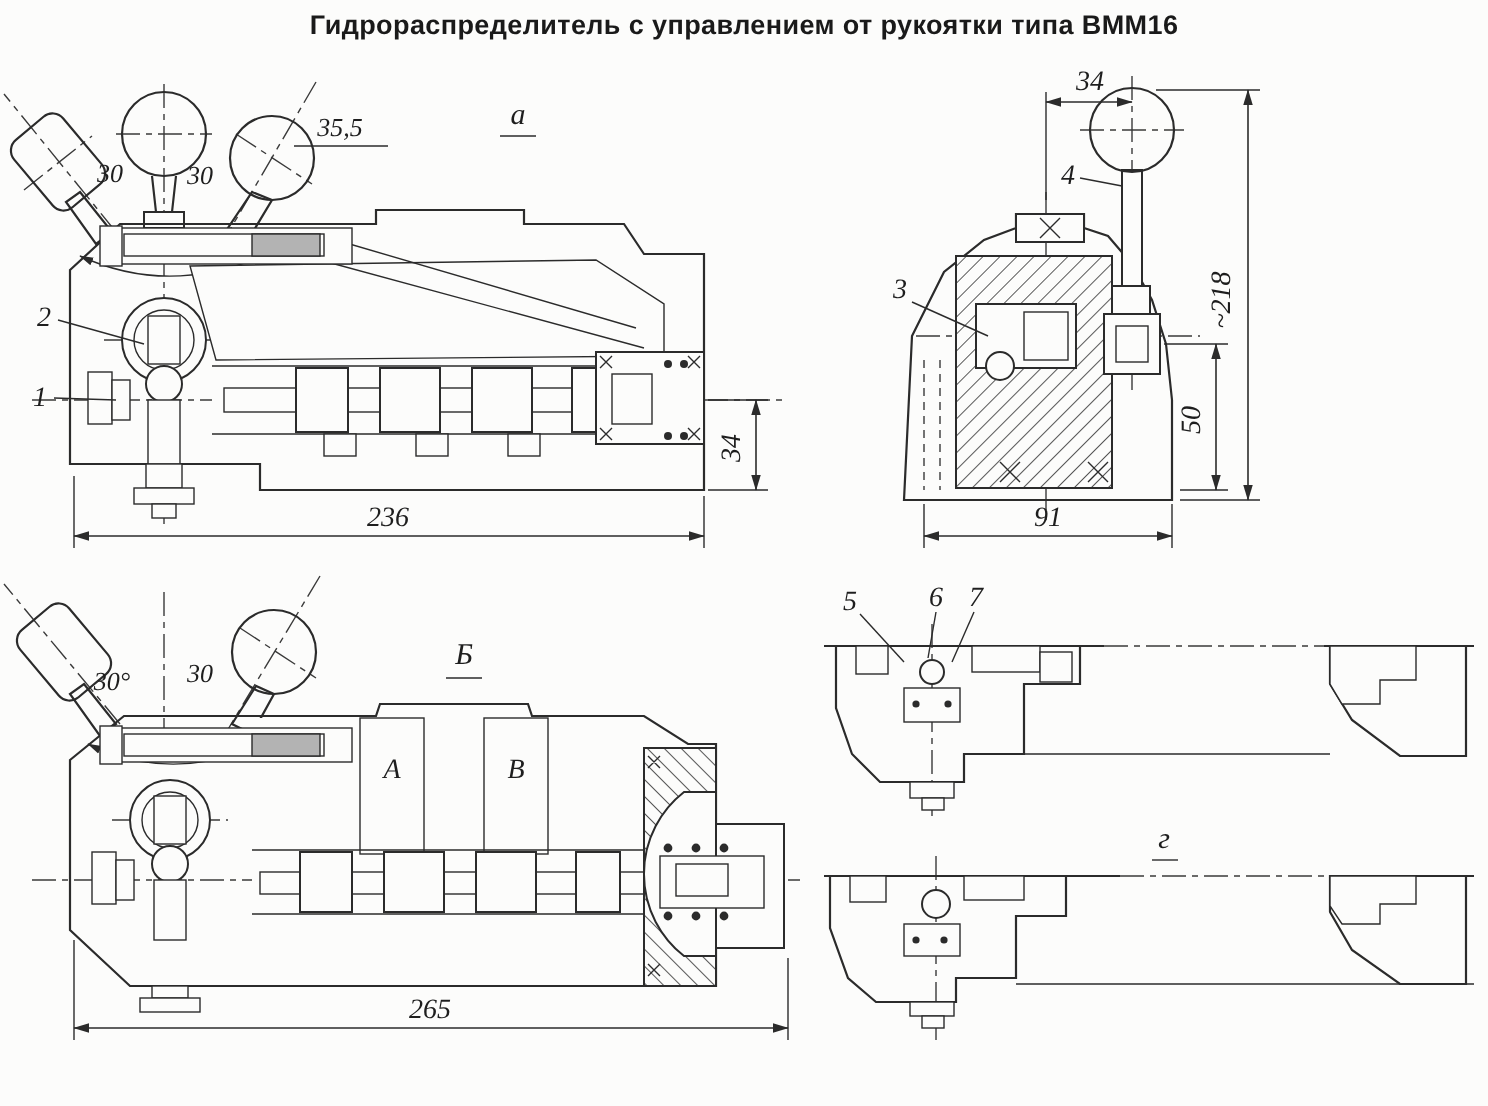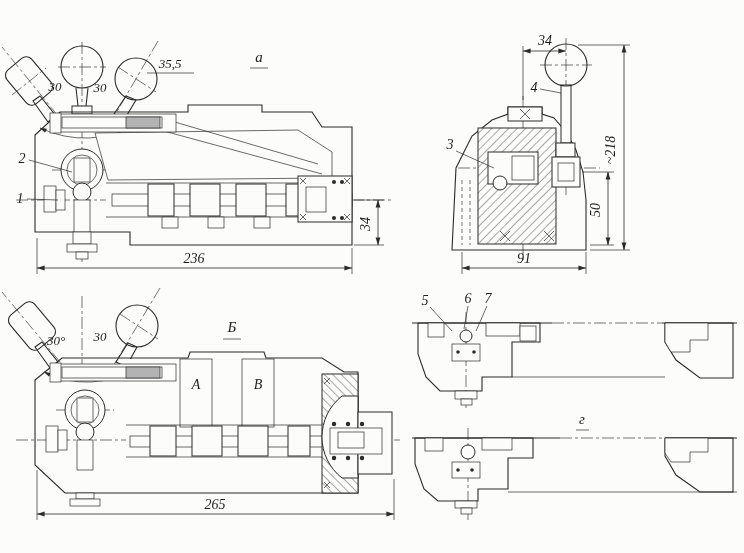--- a/index.html
+++ b/index.html
@@ -19,20 +19,21 @@
   .gray{fill:#b3b3b3;stroke:#2b2b2b;stroke-width:0.7;}
   .dot{fill:#2b2b2b;stroke:none;}
   text.t{font:italic 13px "Liberation Serif",serif;fill:#1e1e1e;}
   text.tl{font:italic 15px "Liberation Serif",serif;fill:#1e1e1e;}
   text.tp{font:italic 14px "Liberation Serif",serif;fill:#1e1e1e;}
 </style>
 </head>
 <body>
 
 <div class="page">
+  <div class="title">Гидрораспределитель с управлением от рукоятки типа ВММ16</div>
 
   <svg width="744" height="553" viewBox="0 0 744 553">
     <defs>
       <pattern id="hatch" width="6" height="6" patternUnits="userSpaceOnUse" patternTransform="rotate(45)">
         <rect width="6" height="6" fill="#fcfcfb"></rect>
         <line x1="0" y1="0" x2="0" y2="6" stroke="#575757" stroke-width="1"></line>
       </pattern>
       <pattern id="hatch2" width="6" height="6" patternUnits="userSpaceOnUse" patternTransform="rotate(-45)">
         <rect width="6" height="6" fill="#fcfcfb"></rect>
         <line x1="0" y1="0" x2="0" y2="6" stroke="#575757" stroke-width="1"></line>

